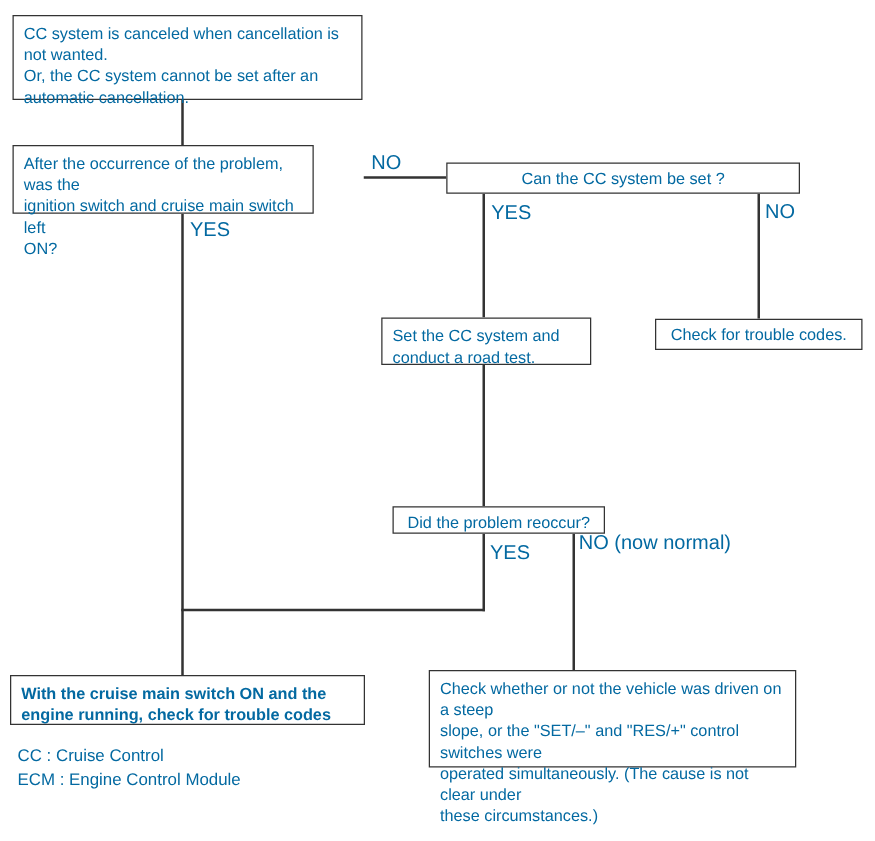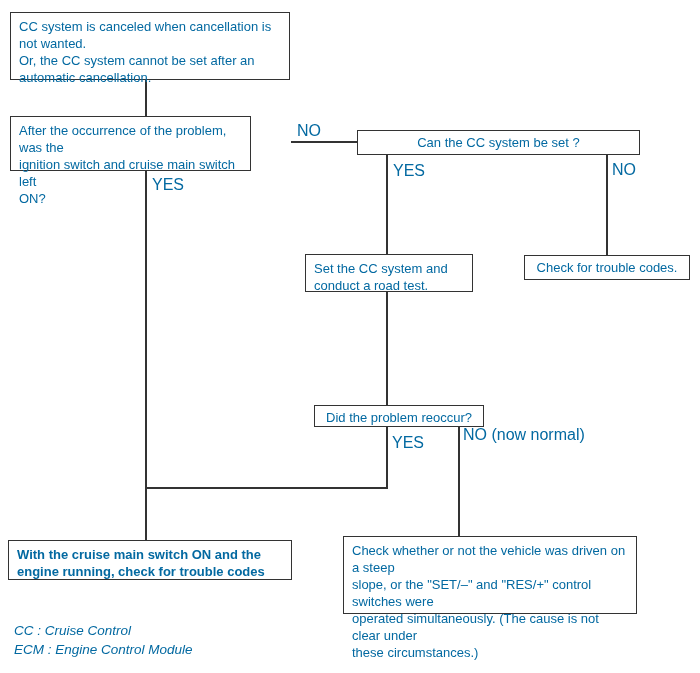--- a/index.html
+++ b/index.html
@@ -36,24 +36,23 @@
     background: #333333;
   }
   .branch-label {
     position: absolute;
     font-size: 16px;
     white-space: nowrap;
   }
   .legend {
     position: absolute;
     left: 14px;
-    top: 622px;
+    top: 596px;
     line-height: 18.5px;
     font-size: 13.5px;
-    font-style: italic;
   }
 
   
   #node-intro           { left: 10px;  top: 12px;  width: 280px; height: 68px; }
   #node-ignition        { left: 10px;  top: 116px; width: 241px; height: 55px; }
   #node-can-set         { left: 357px; top: 130px; width: 283px; height: 25px; }
   #node-set-road-test   { left: 305px; top: 254px; width: 168px; height: 38px; }
   #node-check-codes     { left: 524px; top: 255px; width: 166px; height: 25px; }
   #node-reoccur         { left: 303px; top: 405px; width: 170px; height: 22px; margin-left: 11px; }
   #node-check-running   { left: 8px;   top: 540px; width: 284px; height: 40px; font-weight: bold; }

